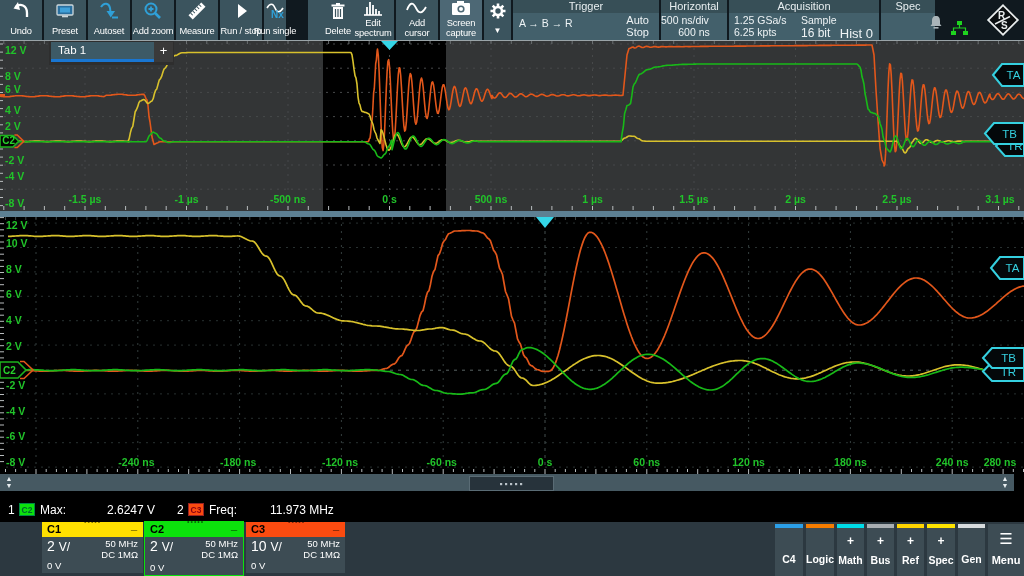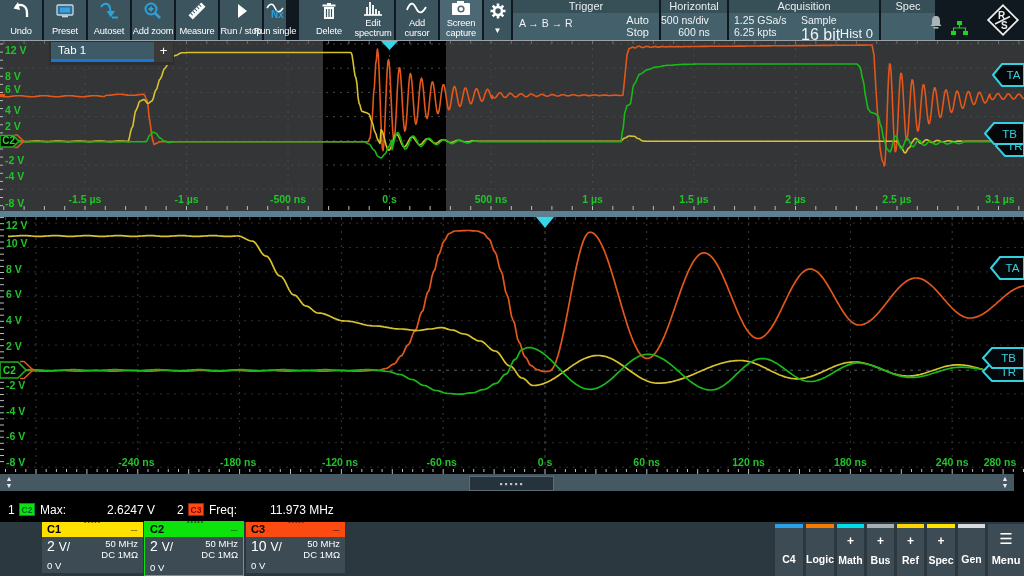--- a/index.html
+++ b/index.html
@@ -598,21 +598,21 @@
           </svg></div>
         <div class="tlb">Run / stop</div>
       </div>
       <div class="tbtn" style="left:264px;width:22px">
         <div class="tic"><svg width="26" height="20" viewBox="0 0 26 20">
             <path d="M3 7 C6 2 9 2 11 7 C13 12 16 12 19 7" stroke="#fff" stroke-width="1.6" fill="none"></path>
             <text x="7" y="17" font-size="10" font-weight="bold" fill="#2fa0d8" font-family="Liberation Sans">Nx</text>
           </svg></div>
         <div class="tlb">Run single</div>
       </div>
-      <div class="tbtn" style="left:299px;width:60px">
+      <div class="tbtn" style="left:308px;width:60px">
         <div class="tic"><svg width="26" height="20" viewBox="0 0 26 20">
             <rect x="8" y="6" width="10" height="12" fill="#fff"></rect>
             <rect x="6.5" y="3.5" width="13" height="2" fill="#fff"></rect>
             <rect x="11" y="2" width="4" height="2" fill="#fff"></rect>
             <path d="M10.5 8 L10.5 16 M13 8 L13 16 M15.5 8 L15.5 16" stroke="#3b545e" stroke-width="1.2"></path>
           </svg></div>
         <div class="tlb">Delete</div>
       </div>
       <div class="tbtn" style="left:352px;width:42px">
         <div class="tic up"><svg width="26" height="20" viewBox="0 0 26 20">
@@ -662,21 +662,21 @@
    <div style="position:absolute;left:0;right:0;top:1px;text-align:left;font-size:10.5px">500 ns/div</div>
    <div style="position:absolute;left:0;right:0;top:13px;text-align:center;font-size:10.5px">600 ns</div>
  </div>
 </div>
 <div class="sect" style="left:729px;width:150px">
  <div class="shead">Acquisition</div>
  <div class="sbody">
    <div style="position:absolute;left:5px;top:1px;font-size:10.5px">1.25 GSa/s</div>
    <div style="position:absolute;left:5px;top:13px;font-size:10.5px">6.25 kpts</div>
    <div style="position:absolute;left:72px;top:1px;font-size:10.5px">Sample</div>
-   <div style="position:absolute;left:72px;top:13px;font-size:16px">16 bit</div>
+   <div style="position:absolute;left:72px;top:13px;font-size:12px">16 bit</div>
    <div style="position:absolute;right:6px;top:13px;font-size:13px">Hist 0</div>
  </div>
 </div>
 <div class="sect" style="left:881px;width:54px">
  <div class="shead">Spec</div>
  <div class="sbody" style="text-align:center">
   <svg width="16" height="16" viewBox="0 0 16 16" style="margin-top:2px">
             <path d="M8 1 C5 1 4 3 4 6 L4 9 L2.5 11 L13.5 11 L12 9 L12 6 C12 3 11 1 8 1 Z" fill="#aab4b8"></path>
             <rect x="5.5" y="12" width="5" height="1.6" fill="#aab4b8"></rect>
           </svg>

